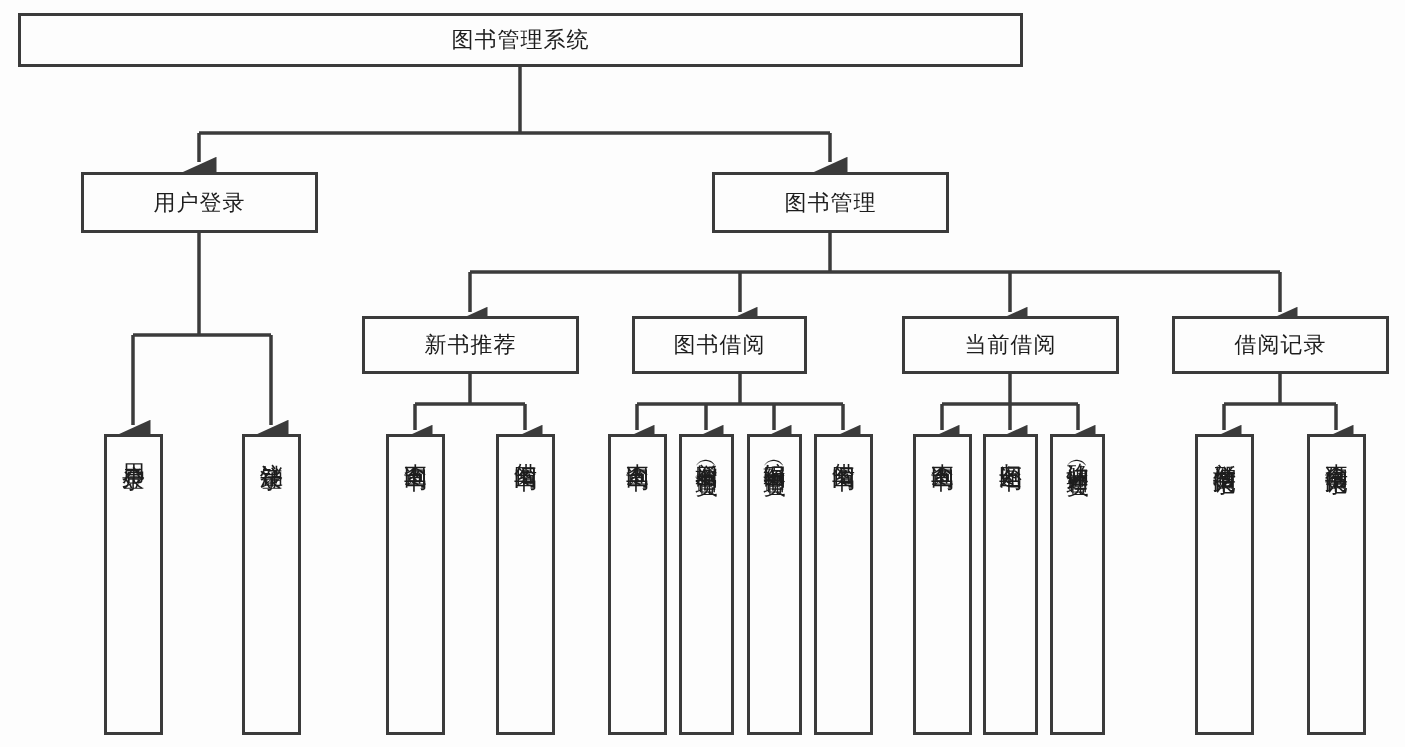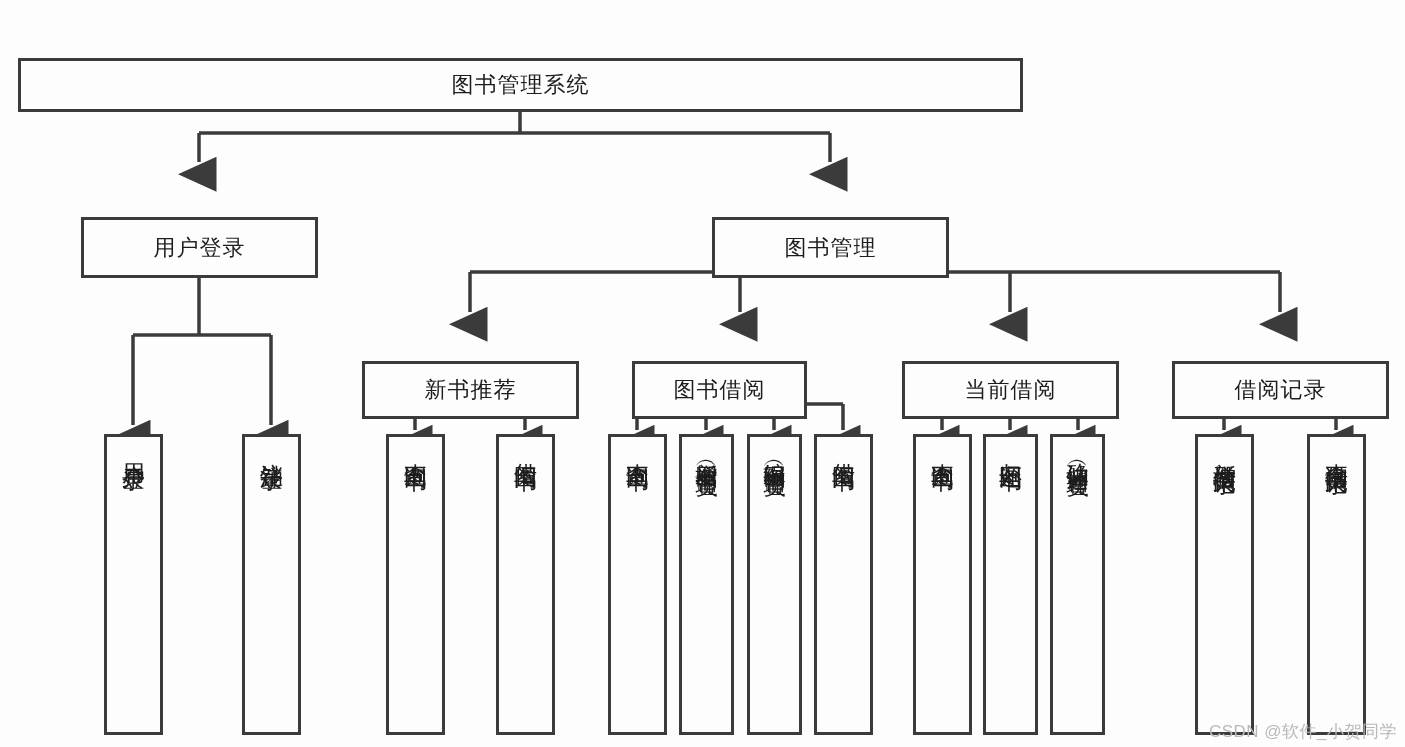--- a/index.html
+++ b/index.html
@@ -28,21 +28,20 @@
     border: 3px solid #3b3b3b;
     background: #fdfdfd;
     display: flex;
     align-items: center;
     justify-content: center;
     color: #1d1d1d;
   }
   .node.horiz {
     font-size: 22px;
     letter-spacing: 1px;
-    margin-top: 45px;
   }
   .node.vert {
     font-size: 23px;
     letter-spacing: 2px;
     padding: 8px 0;
     align-items: flex-start;
     justify-content: center;
   }
   .vtext {
     writing-mode: vertical-rl;
@@ -178,15 +177,14 @@
     <span class="vtext">确认归还（管理员）</span>
   </div>
 
   <div class="node vert" style="left:1195px; top:434px; width:59px; height:301px;">
     <span class="vtext">新增借阅记录</span>
   </div>
   <div class="node vert" style="left:1307px; top:434px; width:59px; height:301px;">
     <span class="vtext">查询借阅记录</span>
   </div>
 
-  <div class="watermark">CSDN @软件_小贺同学</div>
 
 </div>
 
 </body></html>

